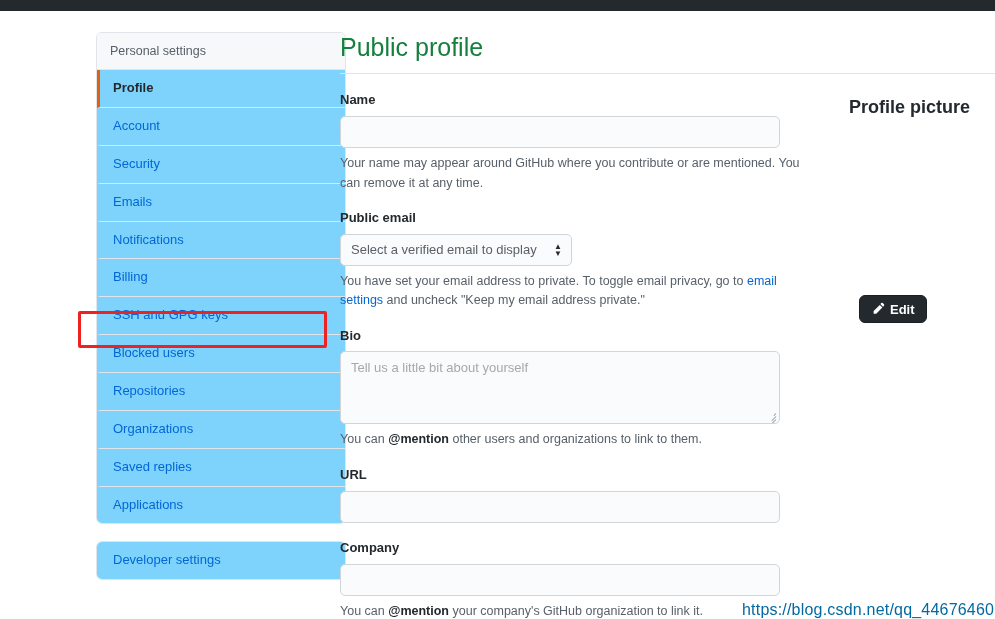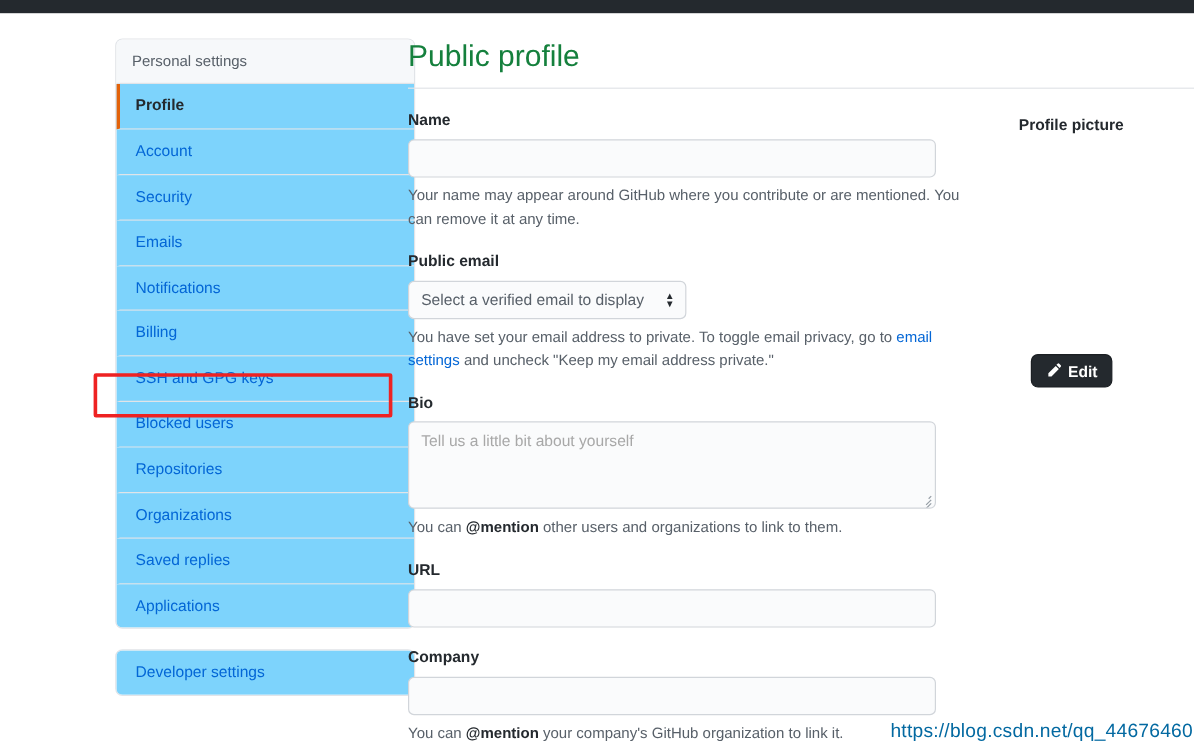--- a/index.html
+++ b/index.html
@@ -194,21 +194,21 @@
   .resize-grip i:nth-child(2) { bottom: 5px;  width: 6px; }
   .resize-grip i:nth-child(3) { bottom: 8px;  width: 3px; }
 
   
   .right-rail {
     position: absolute;
     left: 849px; top: 85px;
     width: 146px;
   }
   .rail-title {
-    font-size: 13px;
+    font-size: 18px;
     font-weight: bold;
     color: #24292e;
     line-height: 1.3;
   }
   .edit-button {
     position: absolute;
     left: 859px; top: 284px;
     display: flex;
     align-items: center;
     gap: 5px;

